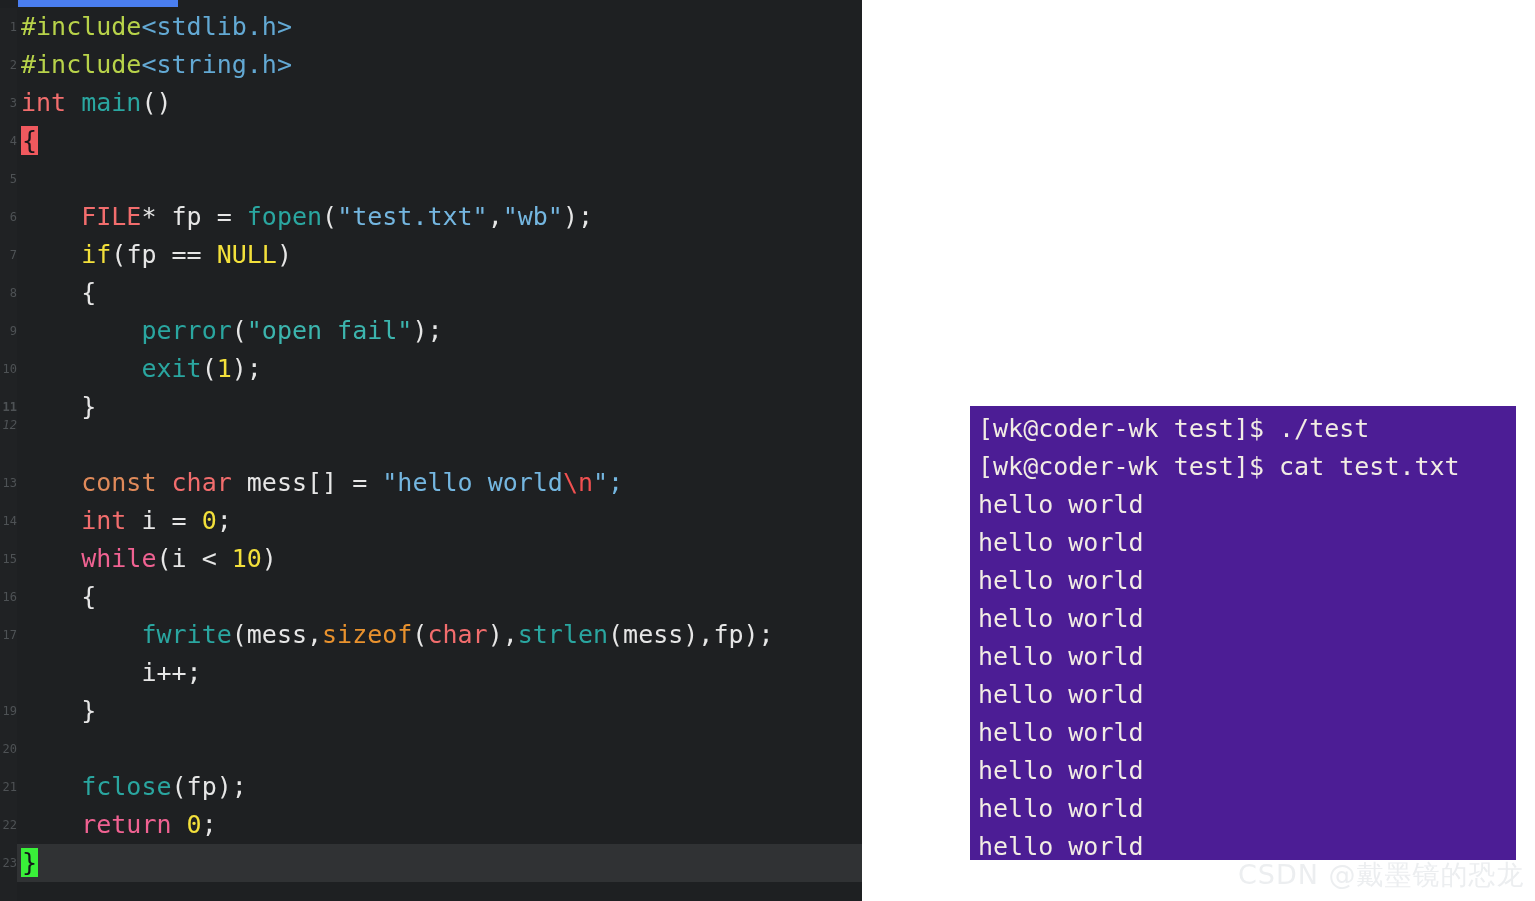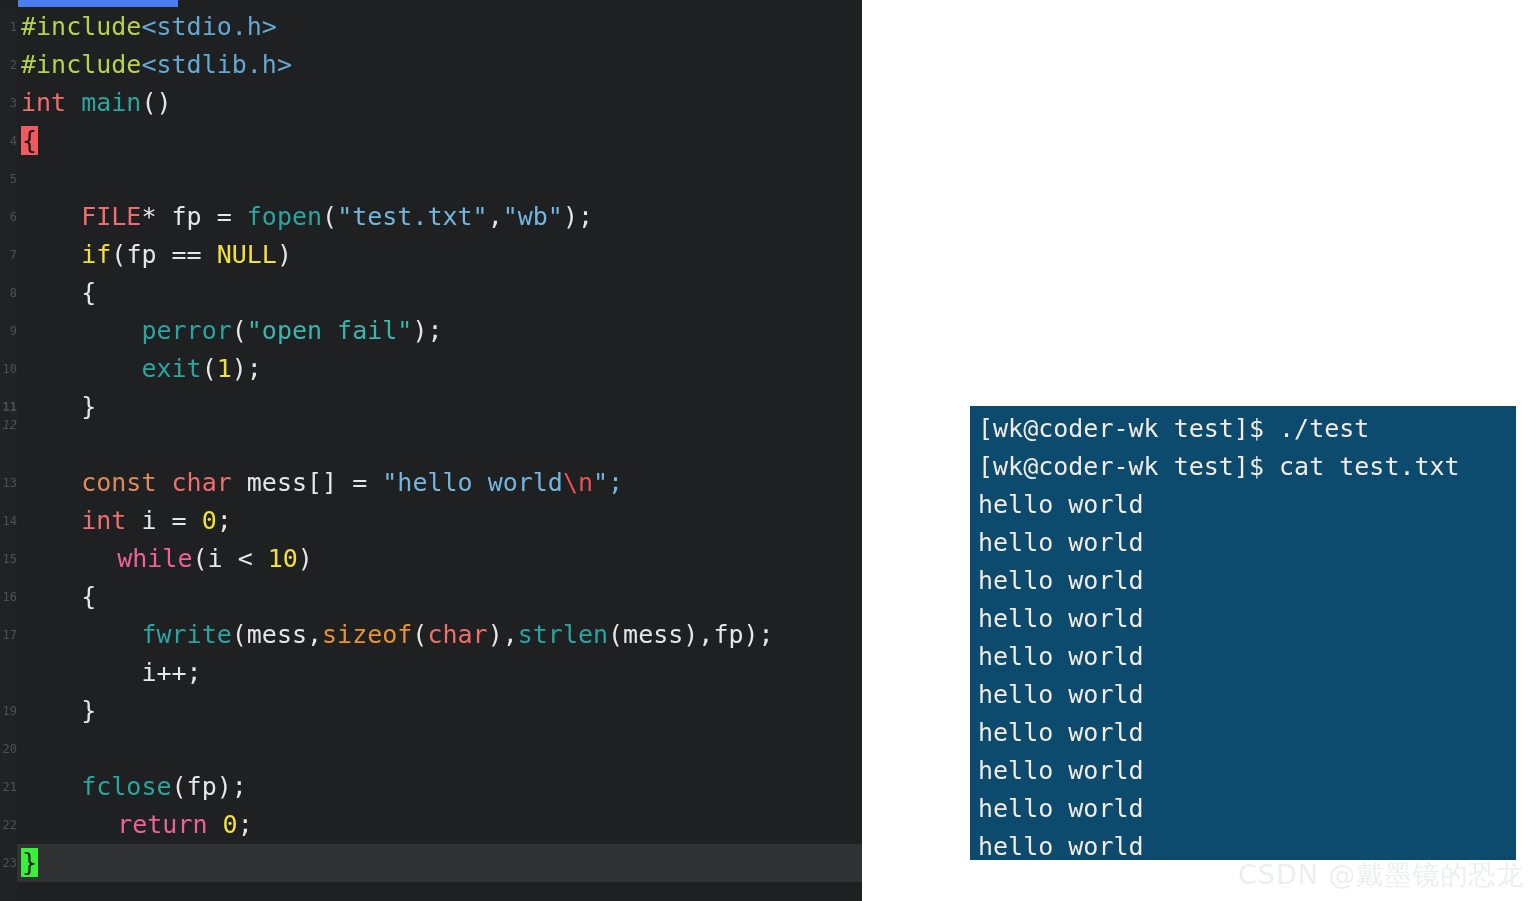--- a/index.html
+++ b/index.html
@@ -87,21 +87,21 @@
   .code-line.current {
     background: #303234;
   }
 
   
   .t-pre     { color: #b8d34a; }   
   .t-header  { color: #63a9d4; }   
   .t-type    { color: #f26d6d; }   
   .t-fn      { color: #2aa6a0; }   
   .t-punct   { color: #e6e6e6; }
-  .t-kw      { color: #f06292; margin-left: 36px; }   
+  .t-kw      { color: #f06292; }   
   .t-ctl     { color: #f3e03b; }   
   .t-const   { color: #f3e03b; }   
   .t-str     { color: #74b6e0; }   
   .t-strteal { color: #3cb5ae; }   
   .t-esc     { color: #f05050; }   
   .t-storage { color: #e08a5a; }   
   .t-op      { color: #e9922e; }   
   .t-var     { color: #e6e6e6; }
 
   .brace-err {
@@ -115,21 +115,21 @@
     padding: 0 1px;
   }
 
   
   #terminal {
     position: absolute;
     left: 970px;
     top: 406px;
     width: 546px;
     height: 454px;
-    background: #0c4a6e;
+    background: #4c1d95;
     overflow: hidden;
     padding: 4px 0 0 8px;
     box-sizing: border-box;
   }
   .term-line {
     height: 38px;
     line-height: 38px;
     font-size: 25px;
     color: #f2ece4;
     white-space: pre;
@@ -176,22 +176,22 @@
       <div class="gutter-num" style="top: 608px; text-align: right;">17</div>
       <div class="gutter-num" style="top: 646px; padding-left: 35px;">18</div>
       <div class="gutter-num" style="top: 684px;">19</div>
       <div class="gutter-num" style="top: 722px;">20</div>
       <div class="gutter-num" style="top: 760px;">21</div>
       <div class="gutter-num" style="top: 798px;">22</div>
       <div class="gutter-num" style="top: 836px;">23</div>
     </div>
 
   <div id="code-area">
-      <div class="code-line"><span class="t-pre">#include</span><span class="t-header">&lt;stdio.h&gt;</span></div>
       <div class="code-line"><span class="t-pre">#include</span><span class="t-header">&lt;stdlib.h&gt;</span></div>
+      <div class="code-line"><span class="t-pre">#include</span><span class="t-header">&lt;string.h&gt;</span></div>
       <div class="code-line"><span class="t-type">int</span><span class="t-punct"> </span><span class="t-fn">main</span><span class="t-punct">()</span></div>
       <div class="code-line"><span class="brace-err">{</span></div>
       <div class="code-line"> </div>
       <div class="code-line"><span class="t-punct">    </span><span class="t-type">FILE</span><span class="t-punct">* </span><span class="t-var">fp</span><span class="t-punct"> = </span><span class="t-fn">fopen</span><span class="t-punct">(</span><span class="t-str">"test.txt"</span><span class="t-punct">,</span><span class="t-str">"wb"</span><span class="t-punct">);</span></div>
       <div class="code-line"><span class="t-punct">    </span><span class="t-ctl">if</span><span class="t-punct">(fp == </span><span class="t-const">NULL</span><span class="t-punct">)</span></div>
       <div class="code-line"><span class="t-punct">    {</span></div>
       <div class="code-line"><span class="t-punct">        </span><span class="t-fn">perror</span><span class="t-punct">(</span><span class="t-strteal">"open fail"</span><span class="t-punct">);</span></div>
       <div class="code-line"><span class="t-punct">        </span><span class="t-fn">exit</span><span class="t-punct">(</span><span class="t-const">1</span><span class="t-punct">);</span></div>
       <div class="code-line"><span class="t-punct">    }</span></div>
       <div class="code-line"> </div>

